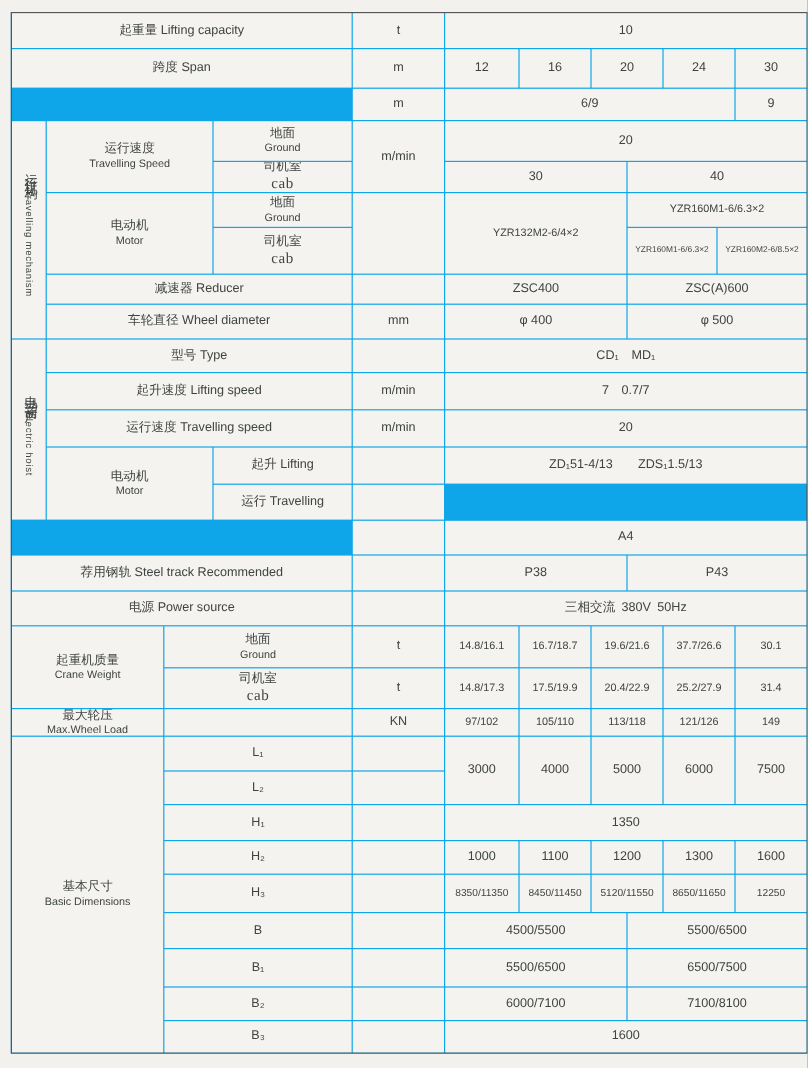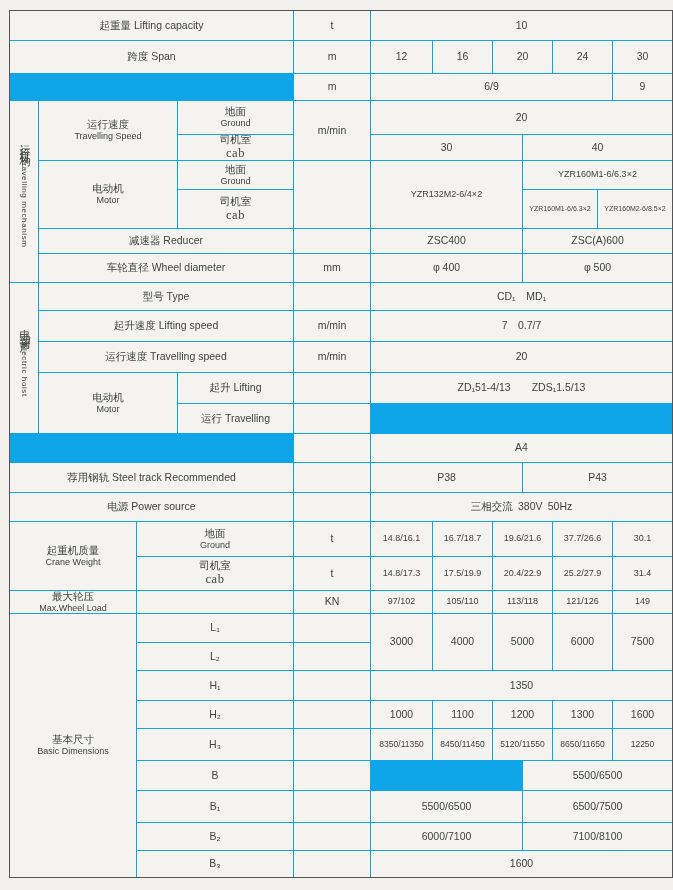--- a/index.html
+++ b/index.html
@@ -221,20 +221,21 @@
     <div class="cell" style="grid-area:25/3/26/5">H₃</div>
     <div class="cell" style="grid-area:25/5/26/6"></div>
     <div class="cell xs" style="grid-area:25/6/26/7">8350/11350</div>
     <div class="cell xs" style="grid-area:25/7/26/8">8450/11450</div>
     <div class="cell xs" style="grid-area:25/8/26/10">5120/11550</div>
     <div class="cell xs" style="grid-area:25/10/26/12">8650/11650</div>
     <div class="cell xs" style="grid-area:25/12/26/13">12250</div>
 
     <div class="cell" style="grid-area:26/3/27/5">B</div>
     <div class="cell" style="grid-area:26/5/27/6"></div>
+    <div class="cell" style="grid-area:26/6/27/9">4500/5500</div>
     <div class="cell" style="grid-area:26/9/27/13">5500/6500</div>
 
     <div class="cell" style="grid-area:27/3/28/5">B₁</div>
     <div class="cell" style="grid-area:27/5/28/6"></div>
     <div class="cell" style="grid-area:27/6/28/9">5500/6500</div>
     <div class="cell" style="grid-area:27/9/28/13">6500/7500</div>
 
     <div class="cell" style="grid-area:28/3/29/5">B₂</div>
     <div class="cell" style="grid-area:28/5/29/6"></div>
     <div class="cell" style="grid-area:28/6/29/9">6000/7100</div>

